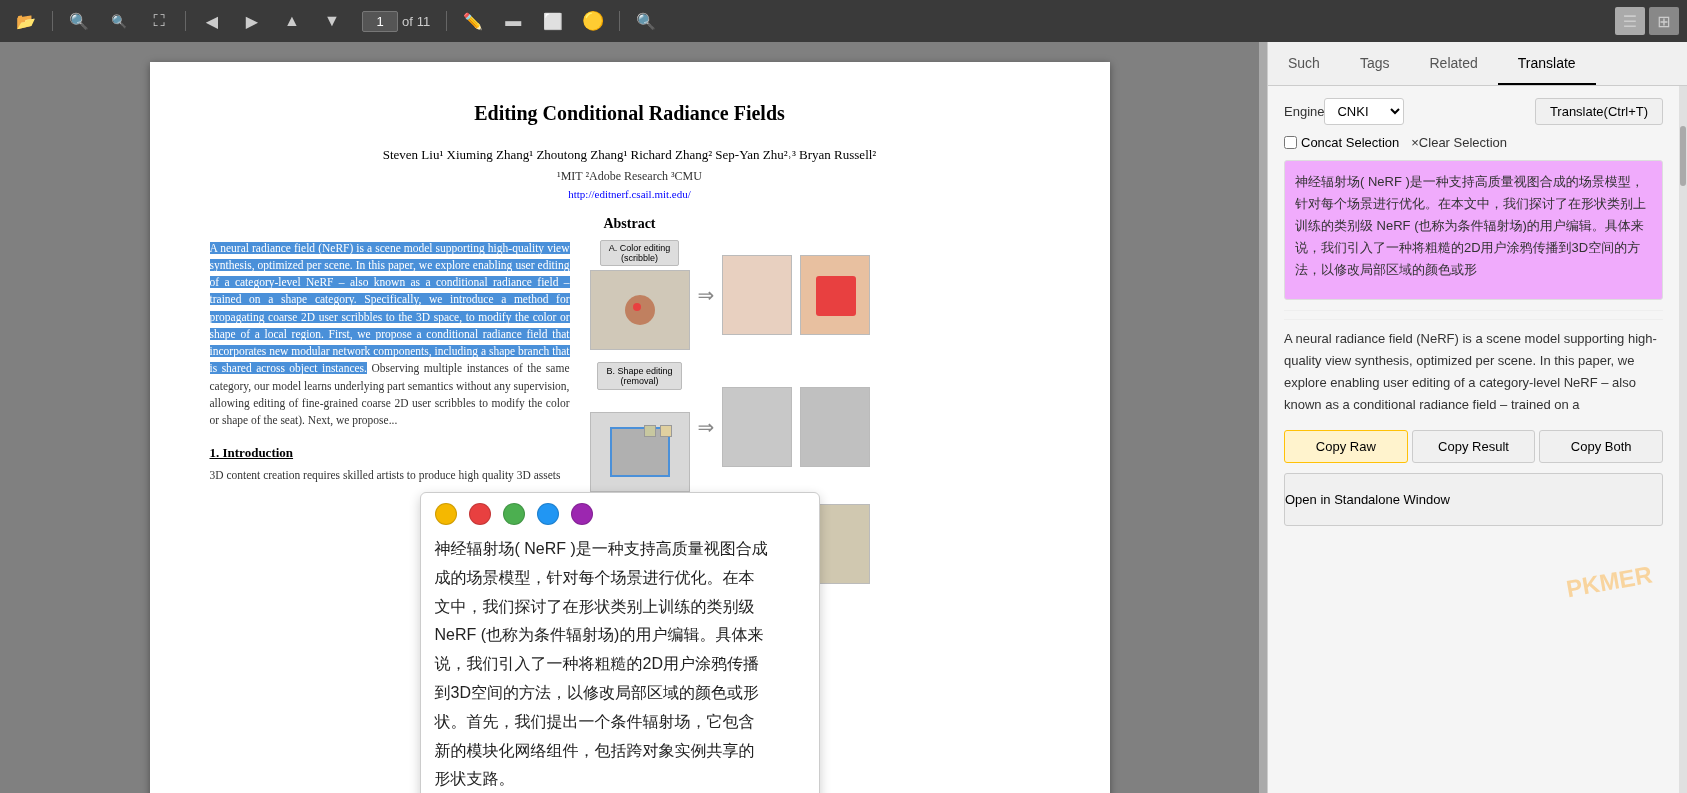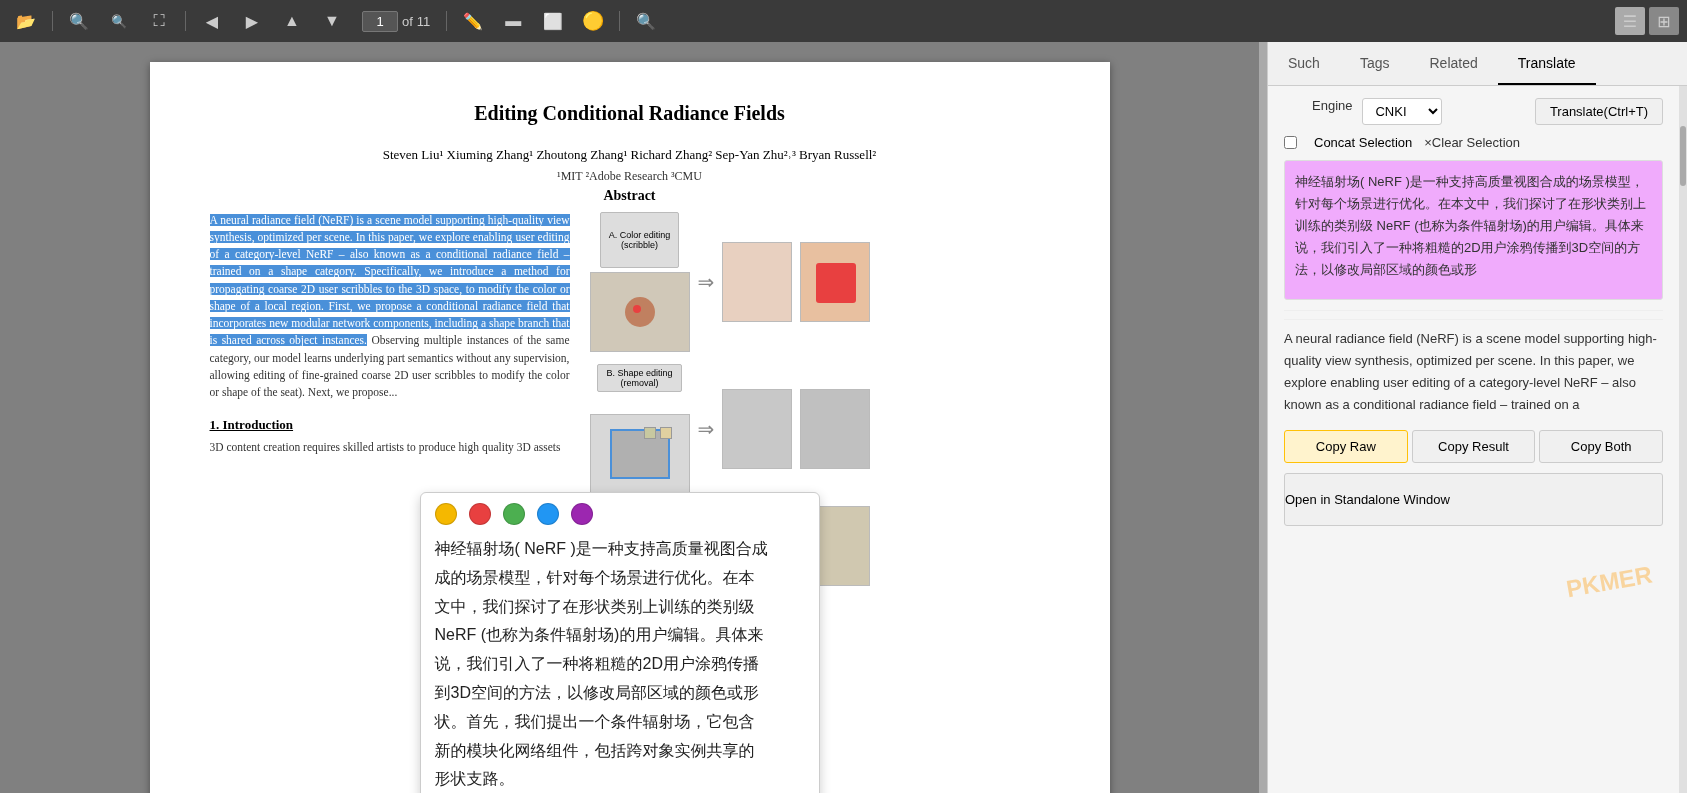--- a/index.html
+++ b/index.html
@@ -223,22 +223,22 @@
       flex: 1;
       padding: 12px 16px;
       overflow-y: auto;
       display: flex;
       flex-direction: column;
       gap: 10px;
     }
 
     .engine-row {
       display: flex;
-      gap: 10px;
-      margin-left: 28px;
+      align-items: center;
+      gap: 0;
     }
 
     .engine-label {
       font-size: 13px;
       color: #333;
     }
 
     .engine-select {
       border: 1px solid #ccc;
       background: white;
@@ -283,21 +283,21 @@
     }
 
     .selection-row {
       display: flex;
       align-items: center;
       gap: 12px;
       font-size: 13px;
     }
 
     .concat-checkbox {
-      display: flex; align-items: center; gap: 17px;
+      display: flex; align-items: center; gap: 4px;
     }
 
     .clear-selection {
       color: #333; cursor: pointer;
     }
 
     .translation-output {
       background: #f0abfc;
       border: 1px solid #ddd;
       border-radius: 3px;
@@ -436,40 +436,41 @@
   </div>
 </div>
 
 <div class="main-layout">
 
   <div class="pdf-area">
     <div class="pdf-page">
       <div class="pdf-title">Editing Conditional Radiance Fields</div>
       <div class="pdf-authors">Steven Liu¹   Xiuming Zhang¹   Zhoutong Zhang¹   Richard Zhang²   Sep-Yan Zhu²˒³   Bryan Russell²</div>
       <div class="pdf-affiliations">¹MIT   ²Adobe Research   ³CMU</div>
+      <div class="pdf-url">http://editnerf.csail.mit.edu/</div>
 
       <div class="pdf-abstract-title">Abstract</div>
 
       <div class="pdf-content">
 
         <div class="pdf-left-col">
           <div class="pdf-abstract-text">
             <span class="highlighted">A neural radiance field (NeRF) is a scene model supporting high-quality view synthesis, optimized per scene. In this paper, we explore enabling user editing of a category-level NeRF – also known as a conditional radiance field – trained on a shape category. Specifically, we introduce a method for propagating coarse 2D user scribbles to the 3D space, to modify the color or shape of a local region. First, we propose a conditional radiance field that incorporates new modular network components, including a shape branch that is shared across object instances.</span>
             <span class="normal"> Observing multiple instances of the same category, our model learns underlying part semantics without any supervision, allowing editing of fine-grained coarse 2D user scribbles to modify the color or shape of the seat). Next, we propose...</span>
           </div>
 
           <div class="pdf-intro-title">1. Introduction</div>
           <div class="pdf-intro-text">3D content creation requires skilled artists to produce high quality 3D assets</div>
         </div>
 
         <div class="pdf-right-col">
 
           <div class="figure-row">
             <div style="display:flex;flex-direction:column;gap:4px;align-items:center">
-              <div class="figure-label" style="text-align:center;font-size:9px;background:#ddd;padding:17px 8px;border:1px solid #bbb;border-radius:2px;">A. Color editing<br>(scribble)</div>
+              <div class="figure-label" style="text-align:center;font-size:9px;background:#ddd;padding:2px 8px;border:1px solid #bbb;border-radius:2px;">A. Color editing<br>(scribble)</div>
               <div style="width:100px;height:80px;background:#d0c8b8;border:1px solid #bbb;display:flex;align-items:center;justify-content:center;">
                 <div style="width:30px;height:30px;background:#c08060;border-radius:50%;position:relative;">
                   <div style="position:absolute;top:8px;left:8px;width:8px;height:8px;background:#e84040;border-radius:50%;"></div>
                 </div>
               </div>
             </div>
             <div class="arrow">⇒</div>
             <div style="display:flex;gap:8px;">
               <div style="width:70px;height:80px;background:#e8d0c0;border:1px solid #bbb;"></div>
               <div style="width:70px;height:80px;background:#e8c0a0;border:1px solid #bbb;position:relative;">

